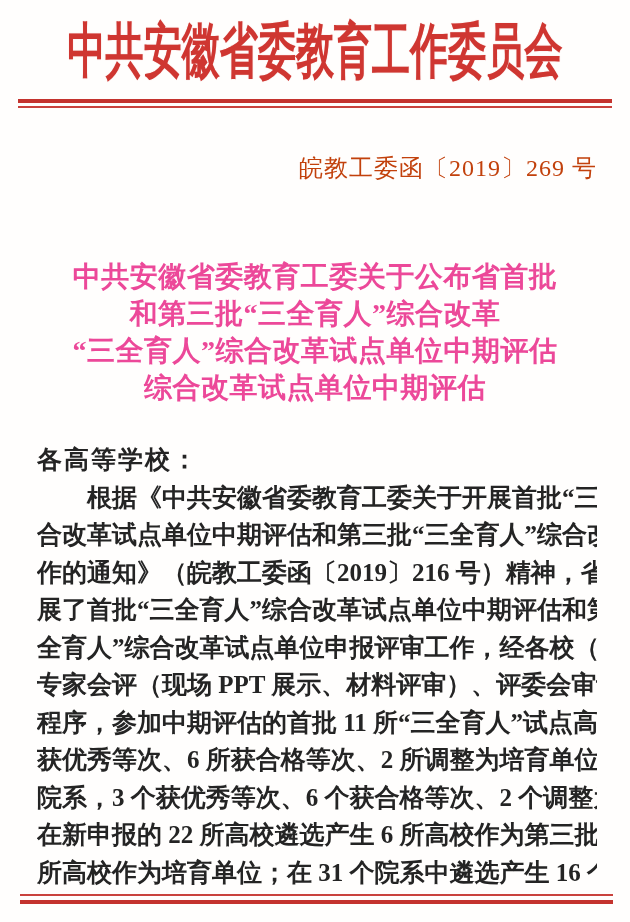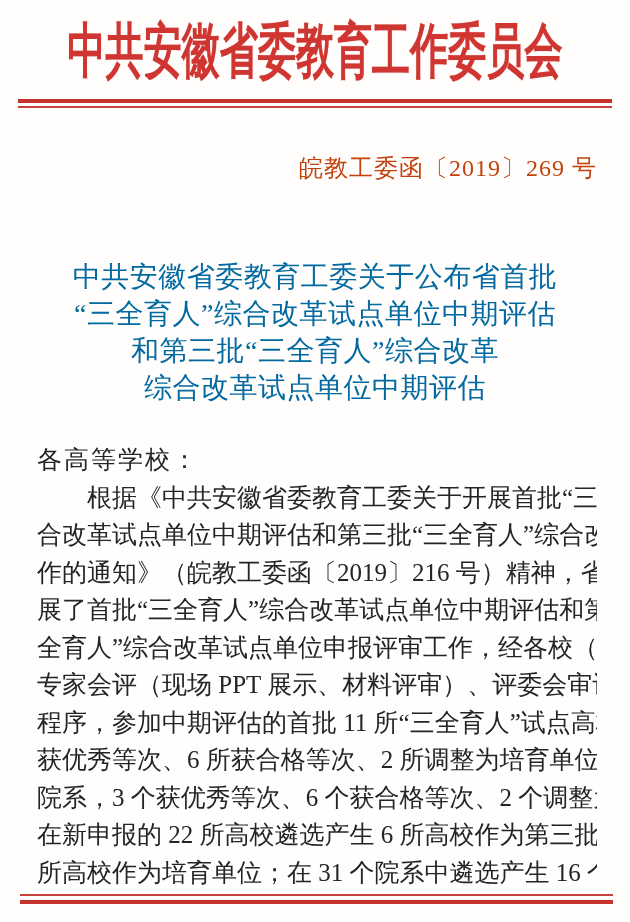--- a/index.html
+++ b/index.html
@@ -72,22 +72,22 @@
     white-space: nowrap;
   }
 
   
   .title-block {
     position: absolute;
     top: 258px;
     left: 30px;
     right: 30px;
     text-align: center;
-    font-weight: 400;
-    color: #0369a1;
+    font-weight: 700;
+    color: #ec4899;
   }
   .title-line {
     font-size: 28px;
     line-height: 37px;
     letter-spacing: 0.5px;
     white-space: nowrap;
   }
 
   
   .body-block {
@@ -98,20 +98,21 @@
     font-size: 25px;
     color: #242424;
   }
   .body-line {
     height: 37.5px;
     line-height: 37.5px;
     text-align: justify;
     text-align-last: justify;
     white-space: nowrap;
     overflow: hidden;
+    font-weight: bold;
   }
   .body-line.salutation {
     text-align-last: left;
     letter-spacing: 2px;
   }
   .body-line.indent {
     text-indent: 2em;
   }
 </style>
 </head>
@@ -122,22 +123,22 @@
   <div class="letterhead">
     <div class="letterhead-text">中共安徽省委教育工作委员会</div>
   </div>
 
   <div class="red-rule top"></div>
 
   <div class="doc-number">皖教工委函〔2019〕269 号</div>
 
   <div class="title-block">
     <div class="title-line">中共安徽省委教育工委关于公布省首批</div>
+    <div class="title-line">和第三批“三全育人”综合改革</div>
     <div class="title-line">“三全育人”综合改革试点单位中期评估</div>
-    <div class="title-line">和第三批“三全育人”综合改革</div>
     <div class="title-line">综合改革试点单位中期评估</div>
   </div>
 
   <div class="body-block">
     <div class="body-line salutation">各高等学校：</div>
     <div class="body-line indent">根据《中共安徽省委教育工委关于开展首批“三全育人”综</div>
     <div class="body-line">合改革试点单位中期评估和第三批“三全育人”综合改革试点工</div>
     <div class="body-line">作的通知》（皖教工委函〔2019〕216 号）精神，省委教育工委开</div>
     <div class="body-line">展了首批“三全育人”综合改革试点单位中期评估和第三批“三</div>
     <div class="body-line">全育人”综合改革试点单位申报评审工作，经各校（院系）申报、</div>

